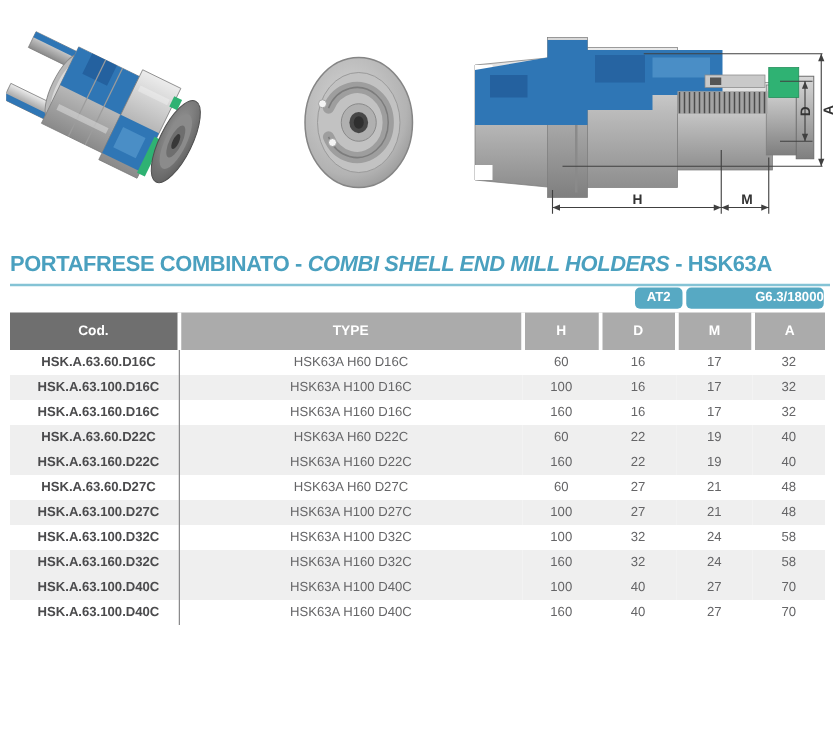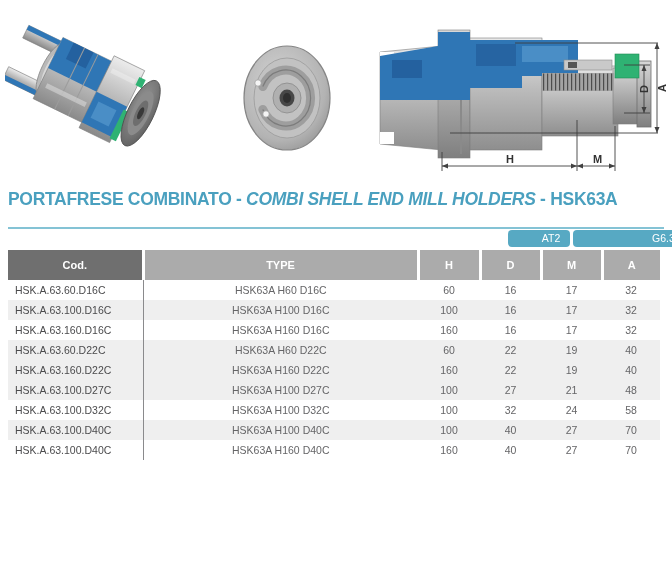--- a/index.html
+++ b/index.html
@@ -21,55 +21,54 @@
   .page{
     position:relative;width:672px;height:587px;background:#ffffff;
     font-family:"Liberation Sans",sans-serif;overflow:hidden;
   }
   .fig{position:absolute;}
   .fig-left{left:5px;top:10px;}
   .fig-mid{left:228px;top:34px;}
   .fig-right{left:372px;top:16px;}
 
   .title{
-    position:absolute;left:8px;top:189px;width:658px;
+    position:absolute;left:8px;top:201px;width:658px;
     font-size:17.5px;font-weight:bold;color:var(--accent_teal);
     letter-spacing:-0.3px;white-space:nowrap;
   }
   .title span{white-space:pre;}
   .title .it{font-style:italic;}
   .rule{position:absolute;left:8px;top:227px;width:656px;height:2px;background:var(--rule_teal);}
 
   .badges{position:absolute;left:508px;top:230px;display:flex;gap:3px;}
   .badge{
     display:inline-block;height:17px;line-height:17px;border-radius:4px;
-    background:var(--badge_teal);color:#ffffff;font-size:10.5px;font-weight:normal;
+    background:var(--badge_teal);color:#ffffff;font-size:10.5px;font-weight:bold;
     text-align:center;
-    padding-left:24px;
   }
   .badge.b1{width:38px;}
   .badge.b2{width:110px;text-align:right;}
 
   table.spec{
     position:absolute;left:8px;top:250px;width:652px;
     border-collapse:collapse;table-layout:fixed;
   }
   table.spec th{
     height:30px;background:var(--header_gray);color:#ffffff;
     font-size:11px;font-weight:bold;text-align:center;
     border-right:3px solid #ffffff;padding:0;
   }
   table.spec th:last-child{border-right:none;}
   table.spec th.col-cod{background:var(--header_dark);}
   table.spec td{
     height:20px;font-size:10.5px;color:var(--body_text);
     text-align:center;padding:0;
   }
   table.spec td:first-child{
-    text-align:left;padding-left:7px;font-weight:normal;color:var(--cod_text);
+    text-align:center;padding-left:7px;font-weight:bold;color:var(--cod_text);
     border-right:1.5px solid #8a8a8c;
   }
   table.spec tr.alt td{background:var(--row_alt);}
 
   .metal-stroke{stroke:#7d7d7d;stroke-width:0.6;}
   .blue-f{fill:var(--section_blue);}
   .blue-d{fill:var(--section_blue_dark);}
   .blue-l{fill:var(--section_blue_light);}
   .green-f{fill:var(--accent_green);}
   .dim{stroke:var(--dim_line);stroke-width:0.9;fill:none;}
@@ -267,37 +266,53 @@
           <td>40</td>
         </tr>
         <tr class="alt">
           <td>HSK.A.63.160.D22C</td>
           <td>HSK63A H160 D22C</td>
           <td>160</td>
           <td>22</td>
           <td>19</td>
           <td>40</td>
         </tr>
+        <tr>
+          <td>HSK.A.63.60.D27C</td>
+          <td>HSK63A H60 D27C</td>
+          <td>60</td>
+          <td>27</td>
+          <td>21</td>
+          <td>48</td>
+        </tr>
         <tr class="alt">
           <td>HSK.A.63.100.D27C</td>
           <td>HSK63A H100 D27C</td>
           <td>100</td>
           <td>27</td>
           <td>21</td>
           <td>48</td>
         </tr>
         <tr>
           <td>HSK.A.63.100.D32C</td>
           <td>HSK63A H100 D32C</td>
           <td>100</td>
           <td>32</td>
           <td>24</td>
           <td>58</td>
         </tr>
         <tr class="alt">
+          <td>HSK.A.63.160.D32C</td>
+          <td>HSK63A H160 D32C</td>
+          <td>160</td>
+          <td>32</td>
+          <td>24</td>
+          <td>58</td>
+        </tr>
+        <tr class="alt">
           <td>HSK.A.63.100.D40C</td>
           <td>HSK63A H100 D40C</td>
           <td>100</td>
           <td>40</td>
           <td>27</td>
           <td>70</td>
         </tr>
         <tr>
           <td>HSK.A.63.100.D40C</td>
           <td>HSK63A H160 D40C</td>

